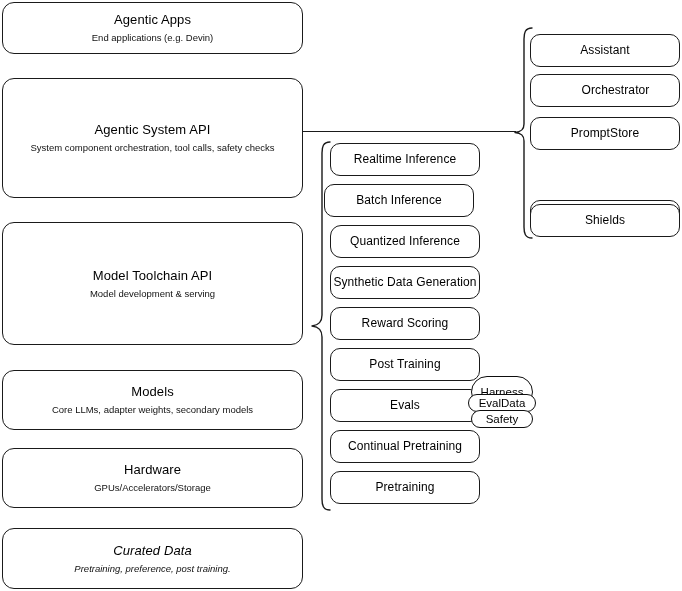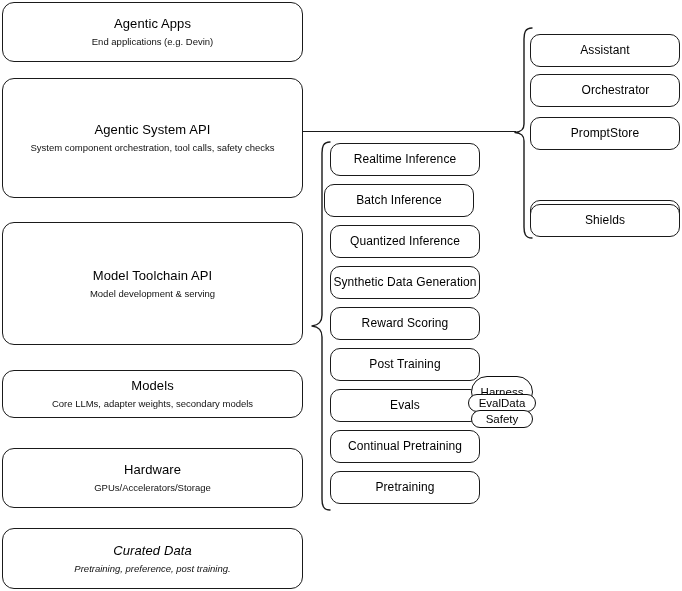--- a/index.html
+++ b/index.html
@@ -94,36 +94,36 @@
     stroke-width: 1.4;
     stroke-linecap: round;
     stroke-linejoin: round;
   }
 </style>
 </head>
 <body>
 
 <div id="canvas">
 
-  <div class="box layer-box" style="left:2px; top:2px; width:301px; height:60px;">
+  <div class="box layer-box" style="left:2px; top:2px; width:301px; height:52px;">
     <div class="title">Agentic Apps</div>
     <div class="subtitle">End applications (e.g. Devin)</div>
   </div>
 
   <div class="box layer-box" style="left:2px; top:78px; width:301px; height:120px;">
     <div class="title">Agentic System API</div>
     <div class="subtitle">System component orchestration, tool calls, safety checks</div>
   </div>
 
   <div class="box layer-box" style="left:2px; top:222px; width:301px; height:123px;">
     <div class="title">Model Toolchain API</div>
     <div class="subtitle">Model development &amp; serving</div>
   </div>
 
-  <div class="box layer-box" style="left:2px; top:370px; width:301px; height:48px;">
+  <div class="box layer-box" style="left:2px; top:370px; width:301px; height:60px;">
     <div class="title">Models</div>
     <div class="subtitle">Core LLMs, adapter weights, secondary models</div>
   </div>
 
   <div class="box layer-box" style="left:2px; top:448px; width:301px; height:60px;">
     <div class="title">Hardware</div>
     <div class="subtitle">GPUs/Accelerators/Storage</div>
   </div>
 
   <div class="box layer-box" style="left:2px; top:528px; width:301px; height:61px;font-style:italic;">
@@ -136,21 +136,21 @@
   <svg class="brace" style="left:310px; top:140px;" width="22" height="378" viewBox="0 0 22 378">
     <path d="M20,2 C13,2 12,7 12,13 L12,175 C12,182 9,185 2,186 C9,187 12,190 12,197 L12,359 C12,365 13,370 20,370"></path>
   </svg>
 
   <div class="box cap-box" style="left:330px; top:143px; width:150px; height:33px;">
     <div class="title">Realtime Inference</div>
   </div>
   <div class="box cap-box" style="left:324px; top:184px; width:150px; height:33px;">
     <div class="title">Batch Inference</div>
   </div>
-  <div class="box cap-box" style="left:330px; top:225px; width:150px; height:33px;">
+  <div class="box cap-box" style="left:330px; top:225px; width:150px; height:33px;border-radius:11px;">
     <div class="title">Quantized Inference</div>
   </div>
   <div class="box cap-box" style="left:330px; top:266px; width:150px; height:33px;">
     <div class="title">Synthetic Data Generation</div>
   </div>
   <div class="box cap-box" style="left:330px; top:307px; width:150px; height:33px;">
     <div class="title">Reward Scoring</div>
   </div>
   <div class="box cap-box" style="left:330px; top:348px; width:150px; height:33px;">
     <div class="title">Post Training</div>

